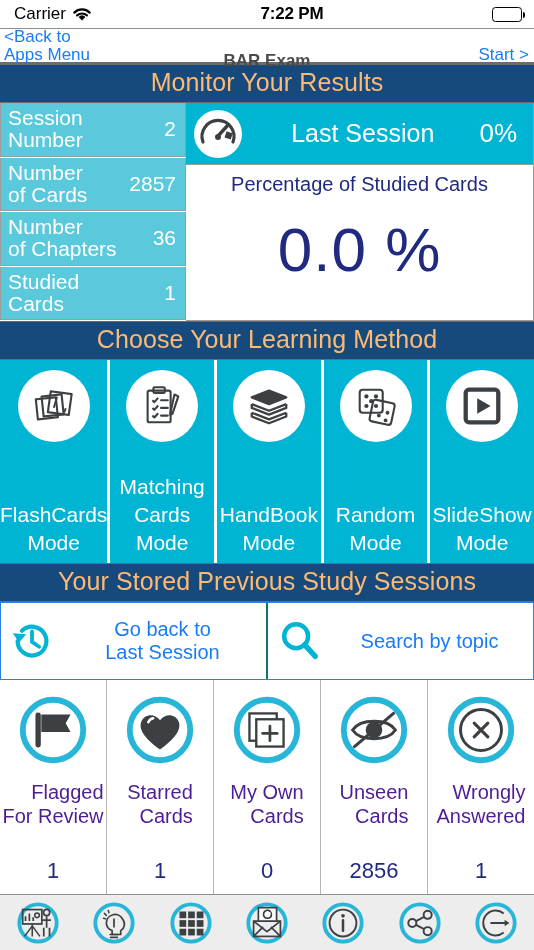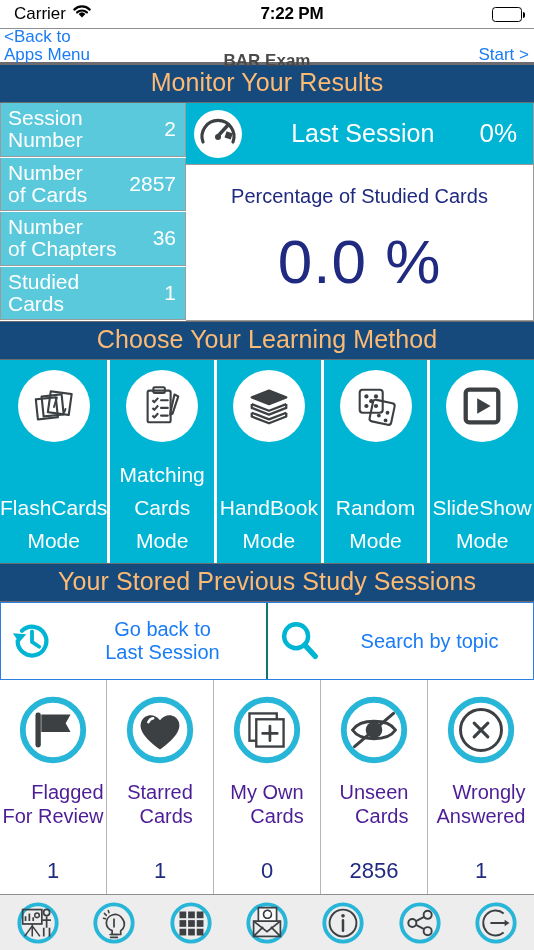--- a/index.html
+++ b/index.html
@@ -11,21 +11,21 @@
   }
   .phone { width: 534px; height: 950px; position: relative; display: flex; flex-direction: column; background:#fff; }
 
   
   .statusbar {
     height: 28px; flex: 0 0 28px;
     display: flex; align-items: center; justify-content: space-between;
     padding: 0 12px 0 14px; background: #ffffff; color: #000;
     font-size: 17px; font-weight: 500;
   }
-  .sb-left { display: flex; align-items: flex-start; gap: 6px; }
+  .sb-left { display: flex; align-items: center; gap: 6px; }
   .sb-center { font-weight: 700; font-size: 17px; letter-spacing: -0.2px; }
   .sb-right { display: flex; align-items: center; }
   .wifi { width: 20px; height: 15px; display:block; }
   .battery { width: 30px; height: 15px; border: 1.6px solid #000; border-radius: 3.5px; position: relative; padding:1.5px; }
   .battery::after { content:""; position:absolute; right:-4px; top:4px; width:2.4px; height:6px; background:#000; border-radius:0 2px 2px 0; }
   .battery .fill { width:100%; height:100%; background:#000; border-radius:1.5px; }
 
   
   .navbar {
     flex: 0 0 36px; height: 36px; position: relative;
@@ -71,32 +71,32 @@
   .last-session {
     flex: 0 0 62px; background: #00B5D4; color: #ffffff;
     display: flex; align-items: center; gap: 0px; padding-left: 8px;
     border-bottom: 1px solid #9b9b9b;
   }
   .gauge-wrap { width: 48px; height: 48px; border-radius: 50%; background: #fff; display:flex; align-items:center; justify-content:center; flex:0 0 48px;}
   .ls-text { flex: 1 1 auto; text-align: center; font-size: 25px; padding-left: 4px; }
   .ls-pct { font-size: 26px; padding-right: 16px; }
 
   .pct-panel { flex: 1 1 auto; background:#fff; display: flex; flex-direction: column; align-items: center; justify-content: flex-start; }
-  .pct-caption { color: #1F2A80; font-size: 20px; margin-top: 20px; }
+  .pct-caption { color: #1F2A80; font-size: 20px; margin-top: 8px; }
   .pct-big { color: #1F2A80; font-size: 62px; font-weight: 400; margin-top: 18px; letter-spacing: 1px; }
 
   
   .methods { display: flex; height: 203px; gap: 3px; padding: 0 0 0 0; }
   .method {
     flex: 1 1 0; background: #00B5D4; color: #ffffff;
     display: flex; flex-direction: column; align-items: center;
   }
   .m-icon { width: 72px; height: 72px; border-radius: 50%; background: #ffffff; margin-top: 10px;
             display:flex; align-items:center; justify-content:center; }
-  .m-label { margin-top: auto; margin-bottom: 6px; text-align: center; font-size: 21px; line-height: 33px; white-space: pre-line; }
+  .m-label { margin-top: auto; margin-bottom: 6px; text-align: center; font-size: 21px; line-height: 28px; white-space: pre-line; }
 
   
   .session-tools { display: flex; height: 78px; border: 1px solid #2b7fe0; background:#737373; }
   .st-cell { flex: 1 1 0; display: flex; align-items: center; background: #fff; }
   .st-cell + .st-cell { border-left: 2px solid #0f766e; }
   .st-icon { width: 62px; flex: 0 0 62px; display:flex; align-items:center; justify-content:center; }
   .st-text { flex: 1 1 auto; text-align: center; color: #1a7cf5; font-size: 20px; line-height: 23px; white-space: pre-line; padding-right: 4px;}
 
   
   .categories { display: flex; flex: 1 1 auto; background:#fff; }

